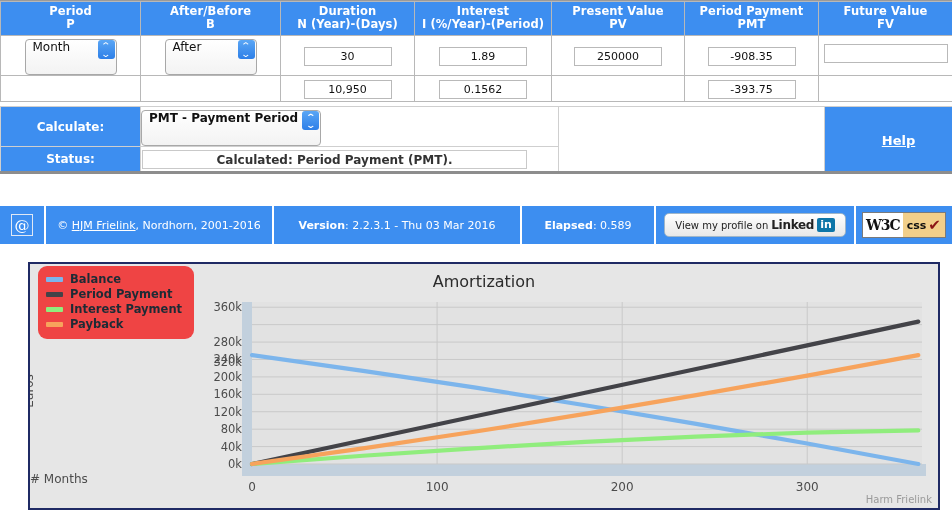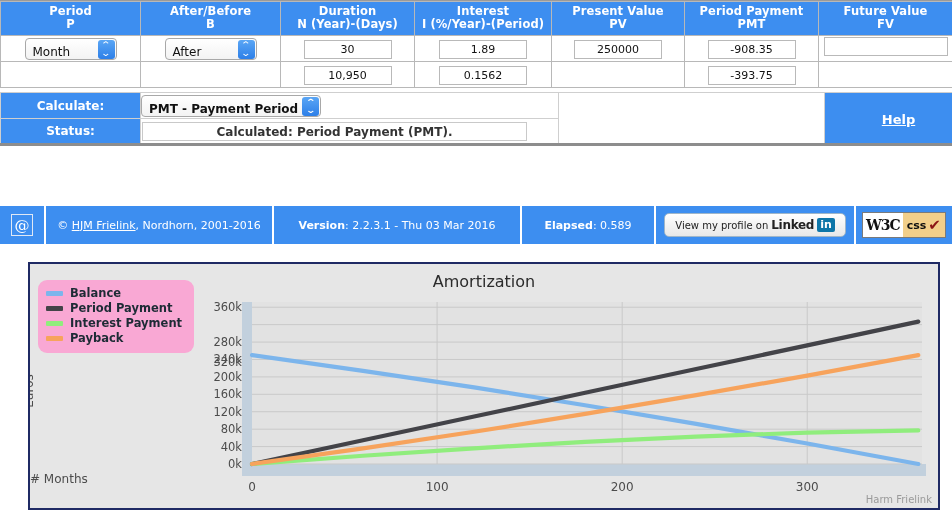--- a/index.html
+++ b/index.html
@@ -39,24 +39,24 @@
     height: 19px; line-height: 18px;
     font-size: 11px; color: #111;
     text-align: center;
     min-width: 88px;
     padding: 0 13px;
   }
   .cellbox.empty-only { min-width: 124px; }
 
   
   .sel {
-    display: inline-flex; align-items: flex-end;
+    display: inline-flex; align-items: flex-start;
     border: 1px solid #a8a8a8; border-radius: 4px;
     background: linear-gradient(#ffffff,#f3f3f3);
-    height: 22px; font-size: 12px; color: #111;
+    height: 36px; font-size: 12px; color: #111;
     padding: 0 0 0 7px; position: relative;
     min-width: 92px; justify-content: flex-start;
   }
   .sel .sel-text { flex: 1; text-align: left; white-space: nowrap; }
   .sel .sel-btn {
     width: 17px; height: 19px; margin-left: 4px; margin-right: 1px;
     border-radius: 3px;
     background: linear-gradient(#5aa6f5,#2d7fe8);
     color: #fff; font-size: 9px; line-height: 8px;
     display: flex; flex-direction: column;
@@ -156,22 +156,22 @@
     width: 912px; height: 248px;
     border: 2px solid #1f2a64;
     background: #e6e6e6;
     overflow: hidden;
   }
   .chart-title {
     position: absolute; left: 0; right: 0; top: 8px;
     text-align: center; font-size: 16px; color: #2b2b2b;
   }
   .legend {
-    position: absolute; left: 8px; top: 16px;
-    background: #f9a8d4; border-radius: 9px;
+    position: absolute; left: 8px; top: 2px;
+    background: #ef4444; border-radius: 9px;
     padding: 6px 12px 7px 8px;
   }
   .legend-row {
     display: flex; align-items: center; gap: 7px;
     font-size: 11.5px; font-weight: bold; color: #1d2b35;
     line-height: 15px;
   }
   .swatch { width: 17px; height: 5px; border-radius: 1px; flex: 0 0 auto; }
   .ylabel {
     position: absolute; left: -18px; top: 120px;

